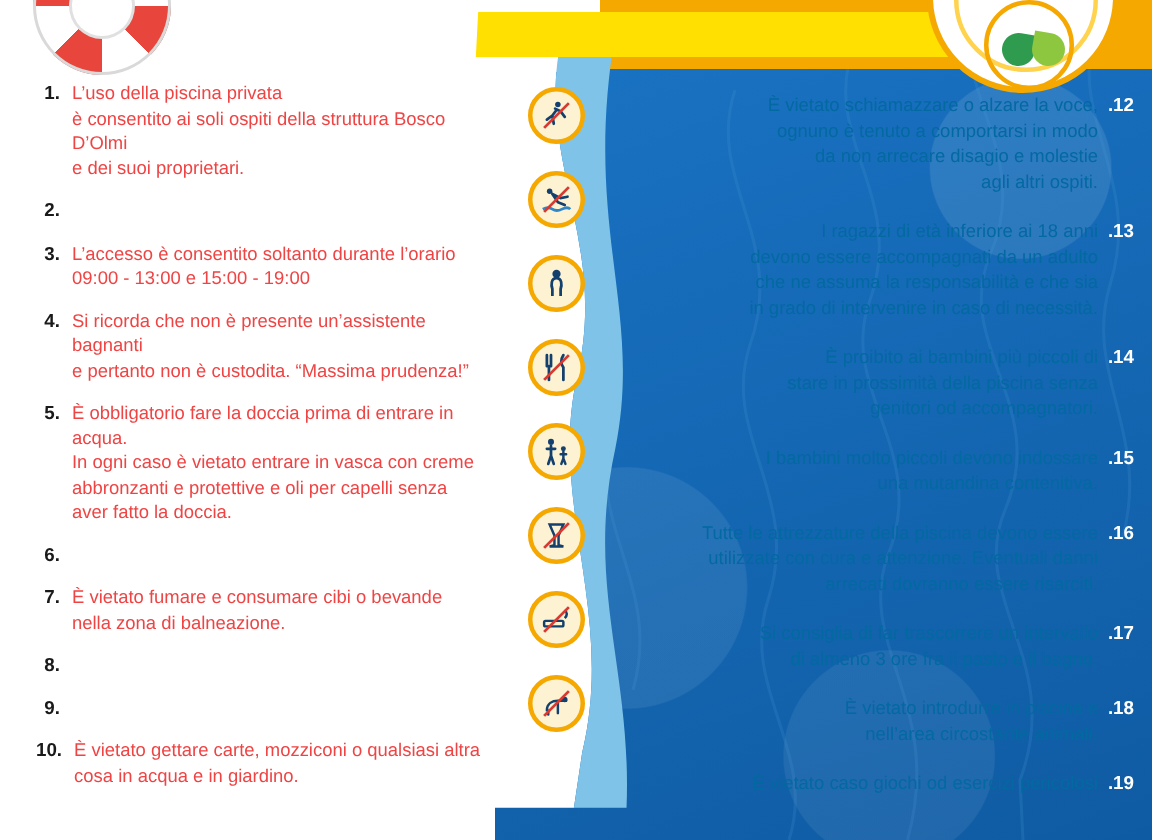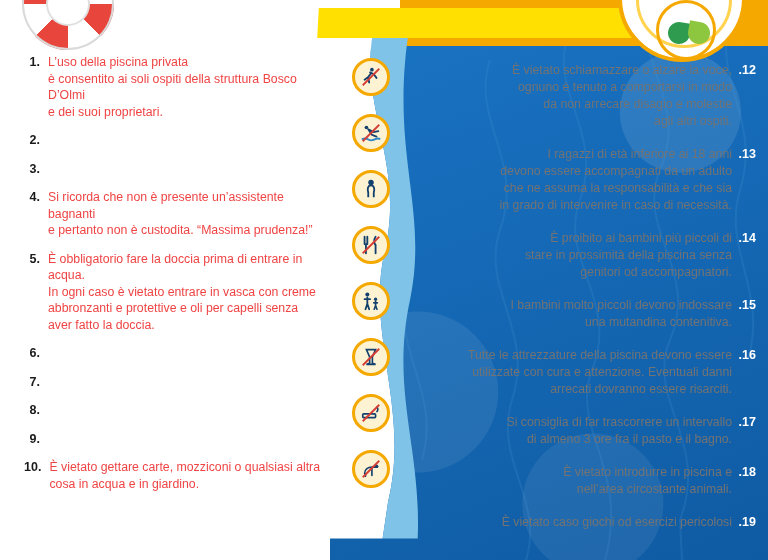--- a/index.html
+++ b/index.html
@@ -189,21 +189,21 @@
     text-align: right;
   }
   .rule-r {
     margin-bottom: 16px;
     position: relative;
     padding-right: 24px;
   }
   .rule-r-text {
     font-size: 12.3px;
     line-height: 17px;
-    color: #737373;
+    color: #0369a1;
     text-align: right;
   }
   .rule-r-num {
     position: absolute;
     right: 0; top: 0;
     font-size: 12.5px;
     font-weight: bold;
     color: #ffffff;
     line-height: 17px;
   }
@@ -246,34 +246,36 @@
   <div class="left-col">
     <div class="rule">
       <div class="rule-num">1.</div>
       <div class="rule-text">L’uso della piscina privata<br>è consentito ai soli ospiti della struttura Bosco D’Olmi<br>e dei suoi proprietari.</div>
     </div>
     <div class="rule">
       <div class="rule-num">2.</div>
     </div>
     <div class="rule">
       <div class="rule-num">3.</div>
+      <div class="rule-text">L’accesso è consentito soltanto durante l’orario<br>09:00 - 13:00 e 15:00 - 19:00</div>
     </div>
     <div class="rule">
       <div class="rule-num">4.</div>
       <div class="rule-text">Si ricorda che non è presente un’assistente bagnanti<br>e pertanto non è custodita. “Massima prudenza!”</div>
     </div>
     <div class="rule">
       <div class="rule-num">5.</div>
       <div class="rule-text">È obbligatorio fare la doccia prima di entrare  in acqua.<br>In ogni caso è vietato entrare in vasca con creme<br>abbronzanti e protettive e oli per capelli senza<br>aver fatto la doccia.</div>
     </div>
     <div class="rule">
       <div class="rule-num">6.</div>
     </div>
     <div class="rule">
       <div class="rule-num">7.</div>
+      <div class="rule-text">È vietato fumare e consumare cibi o bevande<br>nella zona di balneazione.</div>
     </div>
     <div class="rule">
       <div class="rule-num">8.</div>
     </div>
     <div class="rule">
       <div class="rule-num">9.</div>
     </div>
     <div class="rule">
       <div class="rule-num">10.</div>
       <div class="rule-text">È vietato gettare carte, mozziconi o qualsiasi altra<br>cosa in acqua e in giardino.</div>

